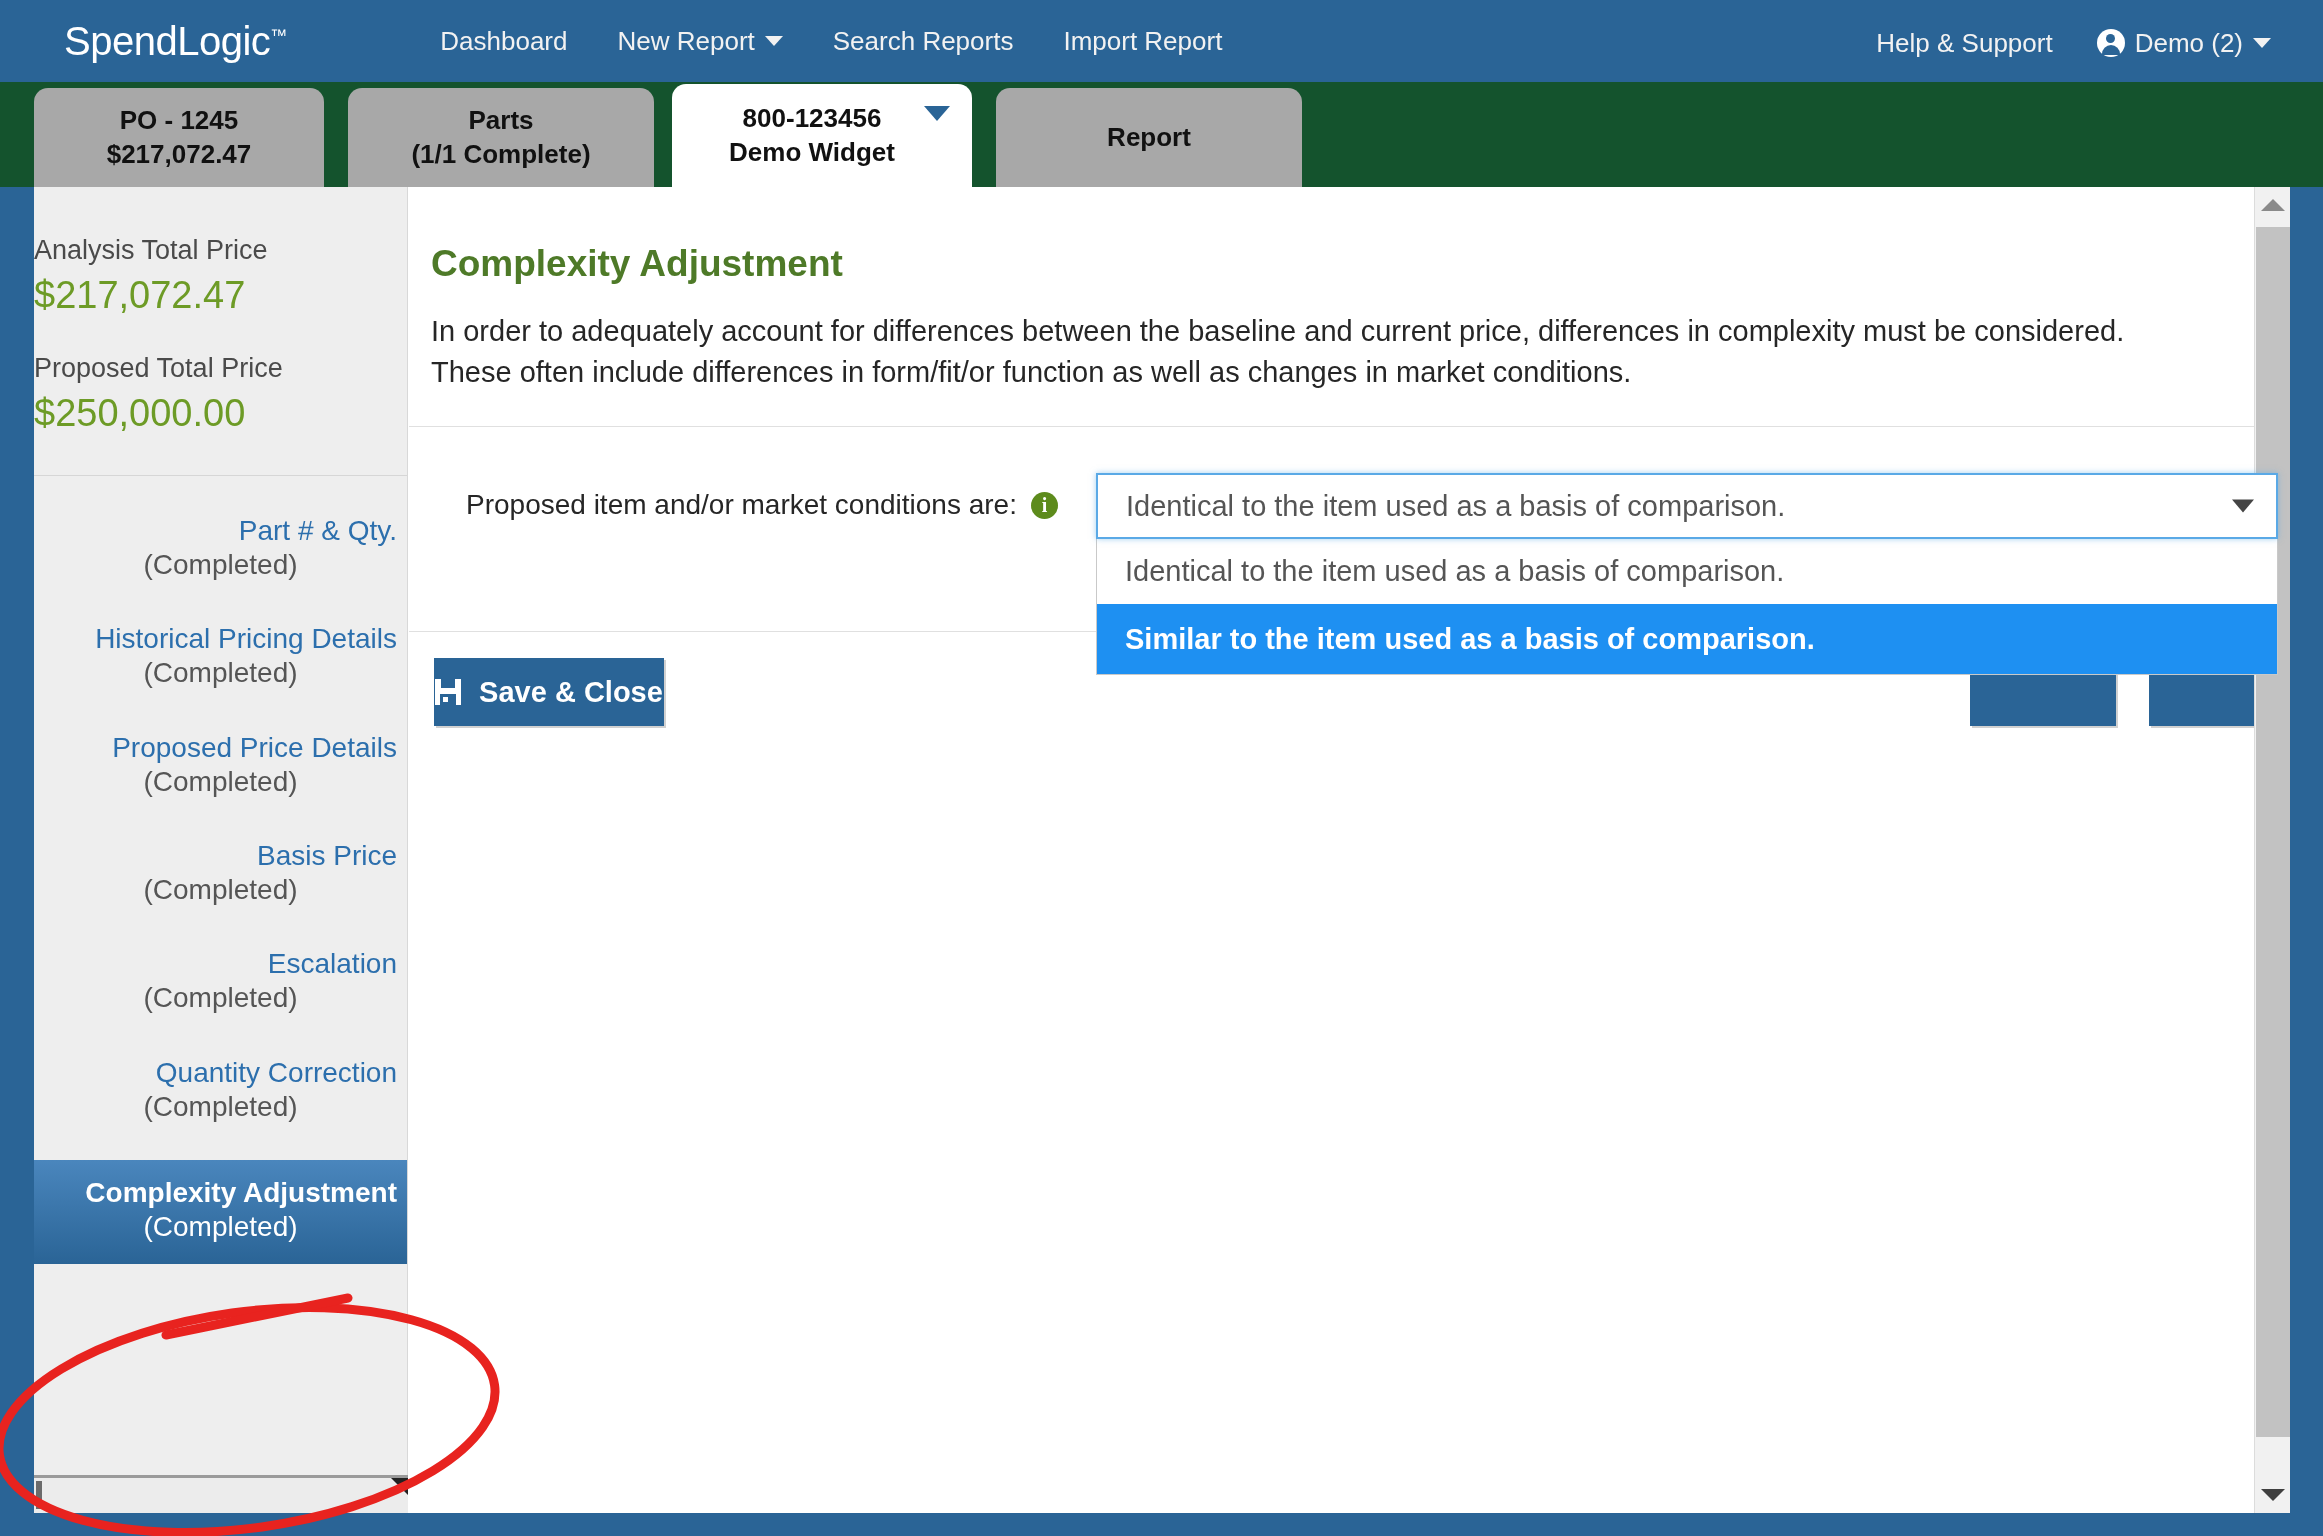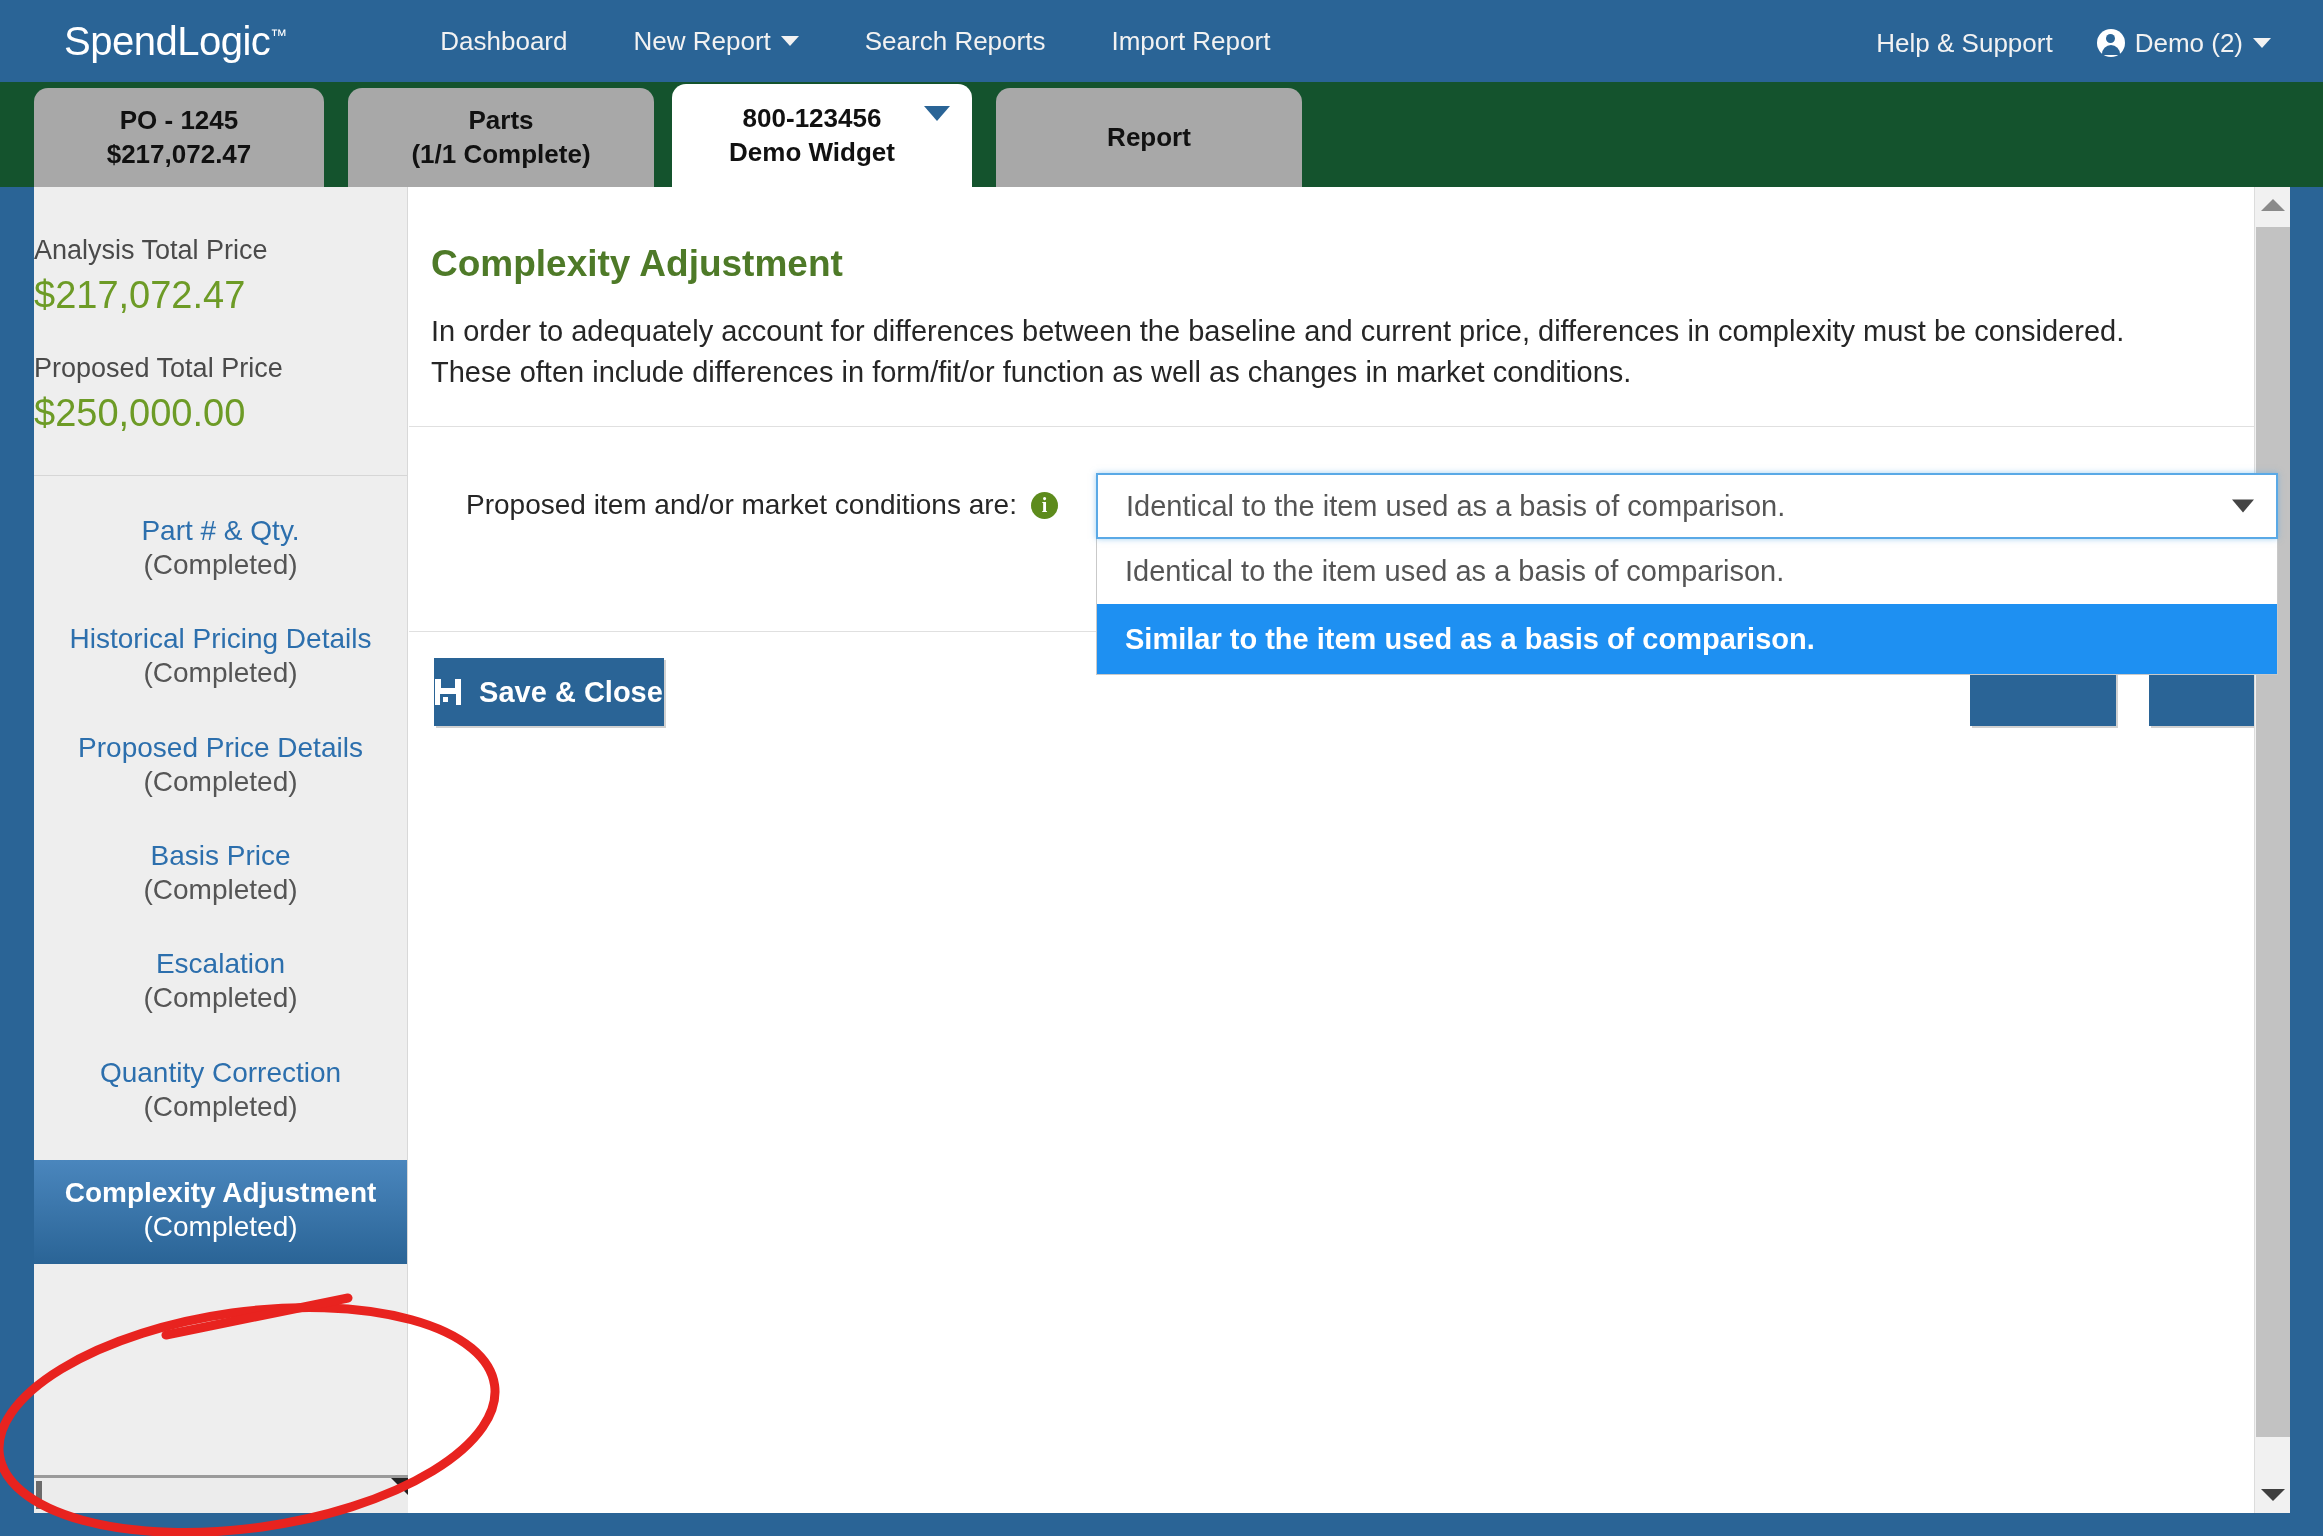--- a/index.html
+++ b/index.html
@@ -40,21 +40,21 @@
   }
   .brand .tm {
     font-size: 17px;
     vertical-align: super;
     letter-spacing: 0;
   }
   .navlinks {
     display: flex;
     align-items: center;
     margin-left: 128px;
-    gap: 16px;
+    gap: 0;
   }
   .navlink {
     color: #f2f2f2;
     font-size: 26px;
     padding: 0 25px;
     white-space: nowrap;
     cursor: pointer;
     display: flex;
     align-items: center;
     gap: 10px;
@@ -193,20 +193,21 @@
   .step {
     text-align: center;
     margin-bottom: 32px;
     cursor: pointer;
     padding: 4px 10px;
   }
   .step-title {
     font-size: 28px;
     color: #2c6fad;
     line-height: 1.22;
+    text-align: right;
   }
   .step-status {
     font-size: 28px;
     color: #555555;
     line-height: 1.22;
   }
   .step.active {
     background: linear-gradient(to bottom, #4a86bd 0%, #2a6496 100%);
     margin-left: 0;
     margin-right: 0;

